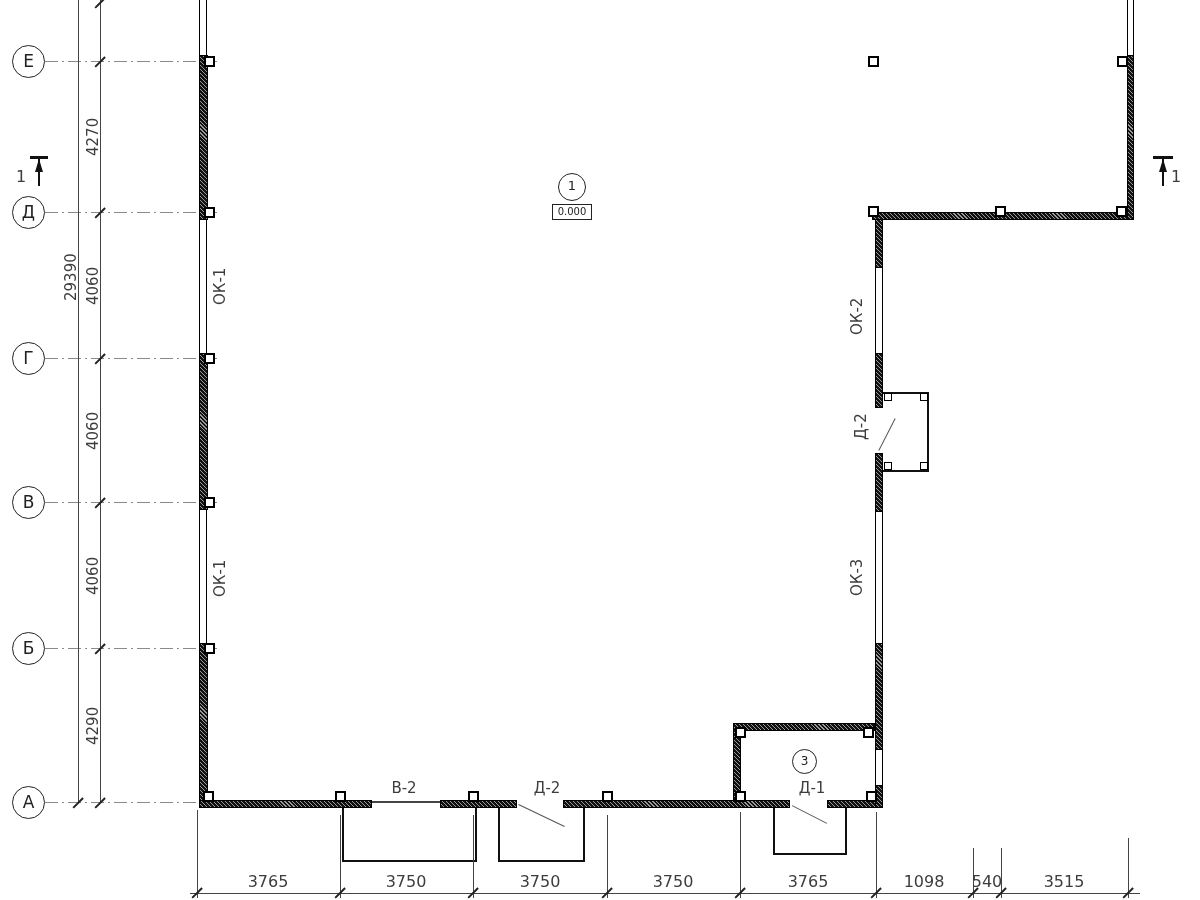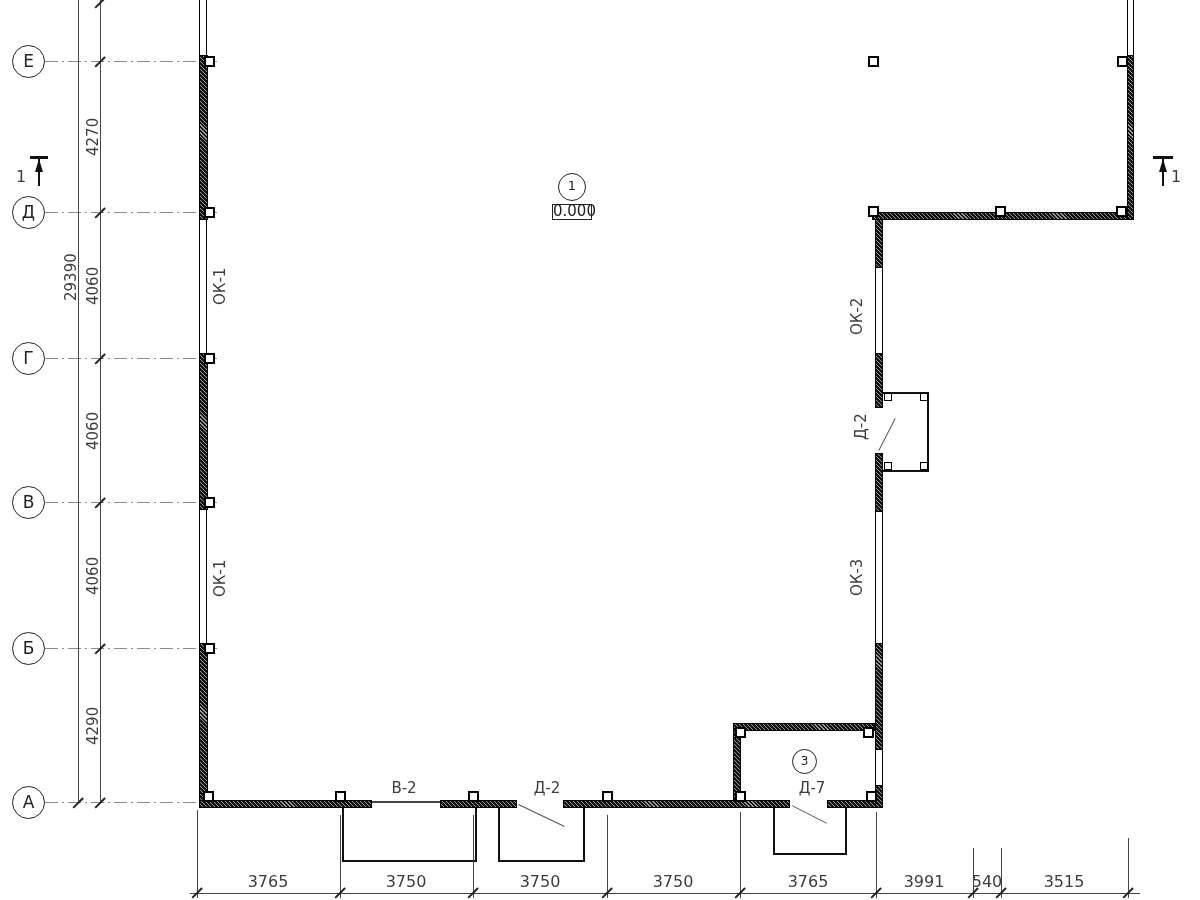--- a/index.html
+++ b/index.html
@@ -24,21 +24,21 @@
   .dimtext{position:absolute;font-size:16px;color:#3d3d3d;text-align:center;white-space:nowrap;}
   .vtext{position:absolute;writing-mode:vertical-rl;transform:rotate(180deg);
         font-size:15px;color:#3d3d3d;text-align:center;width:20px;}
   .lbl{position:absolute;font-size:15px;color:#3d3d3d;text-align:center;width:60px;}
   .leader{position:absolute;height:1px;background:#555;}
   .arrowup{position:absolute;width:0;height:0;border-left:4px solid transparent;
         border-right:4px solid transparent;border-bottom:13px solid #111;}
   .ncirc{position:absolute;border:1.4px solid #222;border-radius:50%;background:#fff;
         text-align:center;color:#222;}
   .levelbox{position:absolute;border:1.3px solid #222;background:#fff;text-align:center;
-        font-size:15px;line-height:13px;color:#222;}
+        font-size:10px;line-height:13px;color:#222;}
 </style>
 </head>
 <body>
 
 <div id="plan">
 
   <div class="axcirc" style="left:12px;top:45px;">Е</div>
   <div class="axcirc" style="left:12px;top:196px;">Д</div>
   <div class="axcirc" style="left:12px;top:342px;">Г</div>
   <div class="axcirc" style="left:12px;top:486px;">В</div>
@@ -152,21 +152,21 @@
   <div class="vtext" style="left:211px;top:256px;height:60px;">ОК-1</div>
   <div class="vtext" style="left:211px;top:548px;height:60px;">ОК-1</div>
   <div class="vtext" style="left:848px;top:286px;height:60px;">ОК-2</div>
   <div class="vtext" style="left:848px;top:547px;height:60px;">ОК-3</div>
   <div class="vtext" style="left:852px;top:400px;height:54px;">Д-2</div>
   <div class="leader" style="left:869px;top:434px;width:36px;transform:rotate(-63deg);"></div>
 
   <div class="lbl" style="left:374px;top:779px;">В-2</div>
   <div class="lbl" style="left:517px;top:779px;">Д-2</div>
   <div class="leader" style="left:516px;top:815px;width:51px;transform:rotate(25.5deg);"></div>
-  <div class="lbl" style="left:782px;top:779px;">Д-7</div>
+  <div class="lbl" style="left:782px;top:779px;">Д-1</div>
   <div class="leader" style="left:790px;top:814px;width:39px;transform:rotate(27deg);"></div>
 
   <div class="ncirc" style="left:792px;top:749px;width:23px;height:23px;line-height:22px;font-size:12px;">3</div>
 
   <div class="ncirc" style="left:558px;top:173px;width:26px;height:26px;line-height:24px;font-size:13px;">1</div>
   <div class="levelbox" style="left:552px;top:204px;width:38px;height:14px;">0.000</div>
 
   <div class="thin" style="left:190px;top:893px;width:950px;height:1px;"></div>
 
   <div class="thin" style="left:197px;top:810px;width:1px;height:88px;"></div>
@@ -187,17 +187,17 @@
   <div class="tick" style="left:869px;top:892px;"></div>
   <div class="tick" style="left:966px;top:892px;"></div>
   <div class="tick" style="left:994px;top:892px;"></div>
   <div class="tick" style="left:1121px;top:892px;"></div>
 
   <div class="dimtext" style="left:228px;top:872px;width:80px;">3765</div>
   <div class="dimtext" style="left:366px;top:872px;width:80px;">3750</div>
   <div class="dimtext" style="left:500px;top:872px;width:80px;">3750</div>
   <div class="dimtext" style="left:633px;top:872px;width:80px;">3750</div>
   <div class="dimtext" style="left:768px;top:872px;width:80px;">3765</div>
-  <div class="dimtext" style="left:884px;top:872px;width:80px;">3991</div>
+  <div class="dimtext" style="left:884px;top:872px;width:80px;">1098</div>
   <div class="dimtext" style="left:965px;top:872px;width:44px;">540</div>
   <div class="dimtext" style="left:1024px;top:872px;width:80px;">3515</div>
 
 </div>
 
 </body></html>

